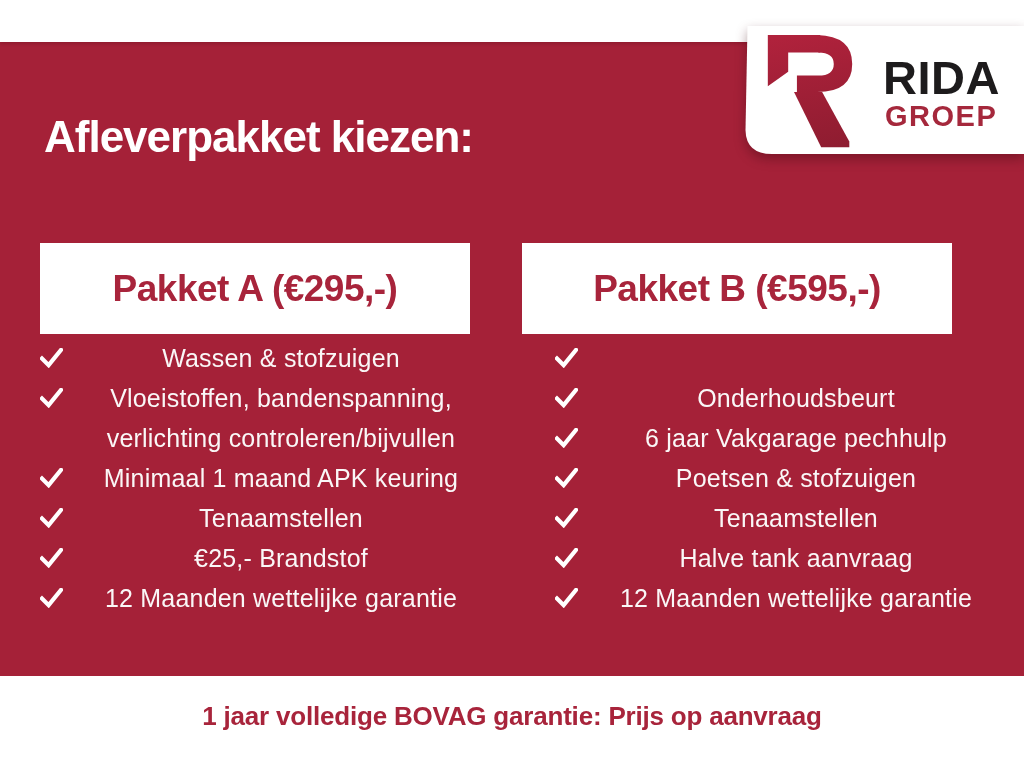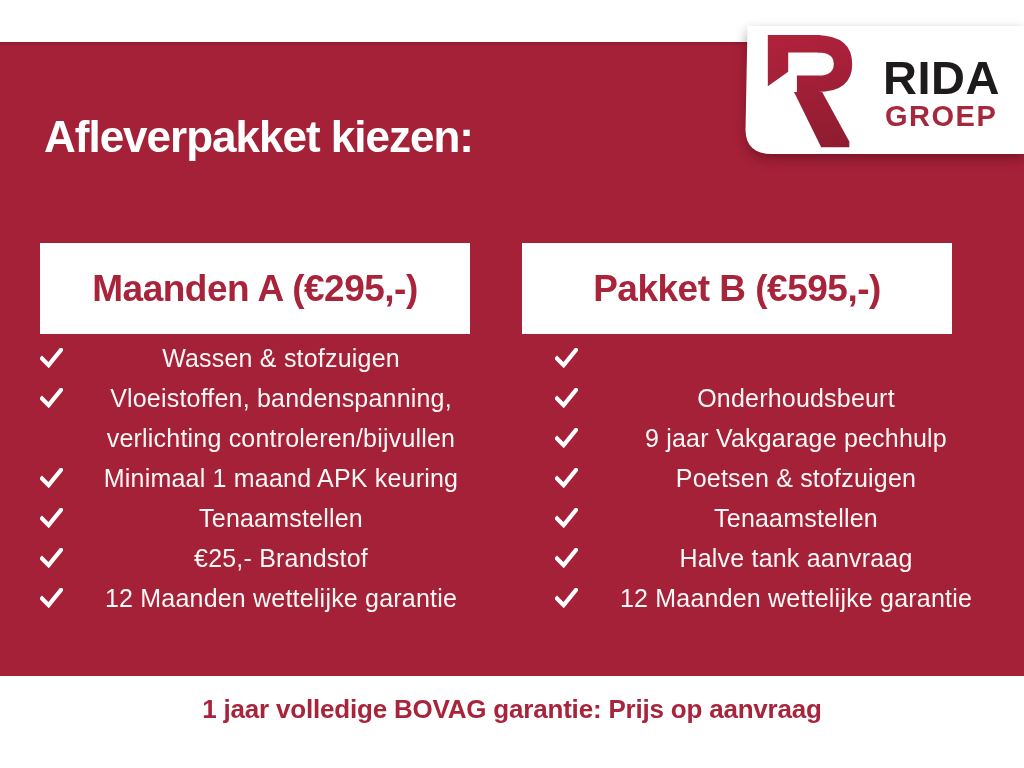--- a/index.html
+++ b/index.html
@@ -44,21 +44,21 @@
   .pkg-list.col-b { left:555px; }
   .pkg-list li {
     position:relative; padding-left:38px; min-height:40px; line-height:40px;
     font-size:25px; color:#FAF7F7; letter-spacing:0.2px;
   }
   .check-icon { position:absolute; left:0; top:10px; width:23px; height:20px; }
   .footer-band {
     position:absolute; left:0; top:676px; width:1024px; height:92px; background:#FFFFFF;
   }
   .footer-text {
-    margin-top:18px; text-align:center;
+    margin-top:25px; text-align:center;
     font-size:26px; font-weight:bold; color:#A8243B; letter-spacing:-0.2px;
   }
 </style>
 </head>
 <body>
 
 <div class="top-band"></div>
 
 <h1 class="page-title">Afleverpakket kiezen:</h1>
 
@@ -75,21 +75,21 @@
     </defs>
     <path fill="url(#rg)" d="M6,0 H60 V18 H27 V38 L6,53 Z"></path>
     <path fill="url(#rg)" d="M57,0 Q93,1 93,30 Q93,59 57,59 L36,59 L36,42 L58,42 Q74,42 74,30 Q74,18 58,18 Z"></path>
     <path fill="url(#rg)" d="M33,59 L62,59 L90,110 L90,116 L61,116 Z"></path>
   </svg>
   <div class="brand-name">RIDA</div>
   <div class="brand-sub">GROEP</div>
 </div>
 
 <div class="pkg-header col-a">
-  <span>Maanden A (€295,-)</span>
+  <span>Pakket A (€295,-)</span>
 </div>
 
 <div class="pkg-header col-b">
   <span>Pakket B (€595,-)</span>
 </div>
 
 <ul class="pkg-list col-a">
 
     <li>
       <svg class="check-icon" viewBox="0 0 24 21" xmlns="http://www.w3.org/2000/svg">
@@ -146,21 +146,21 @@
       <svg class="check-icon" viewBox="0 0 24 21" xmlns="http://www.w3.org/2000/svg">
         <path d="M2,11 L9,18 L22,2" fill="none" stroke="#FFFFFF" stroke-width="4.4" stroke-linecap="square" stroke-linejoin="miter"></path>
       </svg>
       <span>Onderhoudsbeurt</span>
     </li>
 
     <li>
       <svg class="check-icon" viewBox="0 0 24 21" xmlns="http://www.w3.org/2000/svg">
         <path d="M2,11 L9,18 L22,2" fill="none" stroke="#FFFFFF" stroke-width="4.4" stroke-linecap="square" stroke-linejoin="miter"></path>
       </svg>
-      <span>9 jaar Vakgarage pechhulp</span>
+      <span>6 jaar Vakgarage pechhulp</span>
     </li>
 
     <li>
       <svg class="check-icon" viewBox="0 0 24 21" xmlns="http://www.w3.org/2000/svg">
         <path d="M2,11 L9,18 L22,2" fill="none" stroke="#FFFFFF" stroke-width="4.4" stroke-linecap="square" stroke-linejoin="miter"></path>
       </svg>
       <span>Poetsen &amp; stofzuigen</span>
     </li>
 
     <li>

